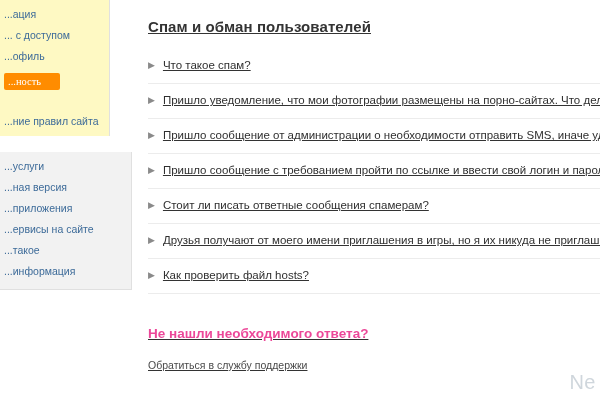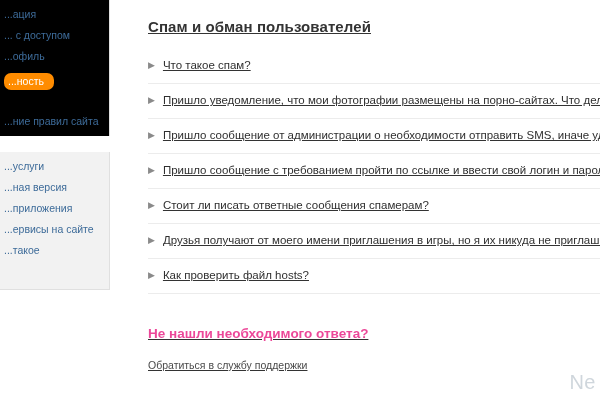--- a/index.html
+++ b/index.html
@@ -18,61 +18,62 @@
 
   
   .sidebar {
     position: absolute;
     left: 0;
     top: 0;
     width: 110px;
     height: 400px;
   }
   .side-panel {
-    background: #000000;
+    background: #fef9c3;
     border-right: 1px solid #e0e0e0;
     border-bottom: 1px solid #e0e0e0;
     padding: 0;
   }
   .side-panel.one {
     position: absolute;
     left: 0;
     top: 0;
     width: 110px;
     height: 152px;
     box-sizing: border-box;
   }
   .side-panel.two {
     position: absolute;
     left: 0;
     top: 152px;
-    width: 110px;
+    width: 132px;
     height: 138px;
     box-sizing: border-box;
     background: #f2f2f2;
   }
   .side-item {
     font-size: 10.5px;
     color: #3d6b99;
     padding: 4px 6px 4px 4px;
     line-height: 13px;
     white-space: nowrap;
     overflow: hidden;
   }
   .side-item.first {
     padding-top: 8px;
   }
   .side-item.active {
     background: #ff8c00;
     color: #ffffff;
     display: inline-block;
-    padding: 2px 10px 2px 4px;
+    padding: 2px 19px 2px 4px;
     margin: 2px 0 2px 0;
-    border-radius: 7px;
+    border-radius: 2px;
     font-size: 10.5px;
+    font-family: Liberation Serif, serif;
   }
   .side-spacer {
     height: 12px;
   }
   .side-gap {
     position: absolute;
     left: 0;
     top: 136px;
     width: 110px;
     height: 16px;
@@ -194,20 +195,23 @@
     </div>
     <div class="side-item">
       <span>...приложения</span>
     </div>
     <div class="side-item">
       <span>...ервисы на сайте</span>
     </div>
     <div class="side-item">
       <span>...такое</span>
     </div>
+    <div class="side-item">
+      <span>...информация</span>
+    </div>
   </div>
 
   <div class="side-gap2"></div>
 </div>
 
 <div class="content">
 
   <h1 class="page-title">Спам и обман пользователей</h1>
 
   <div class="faq-list">

